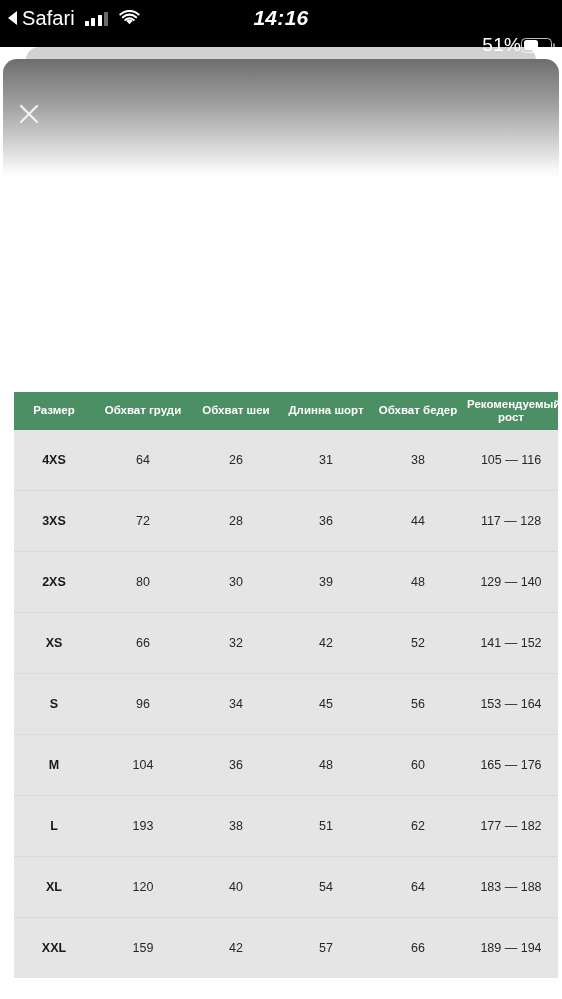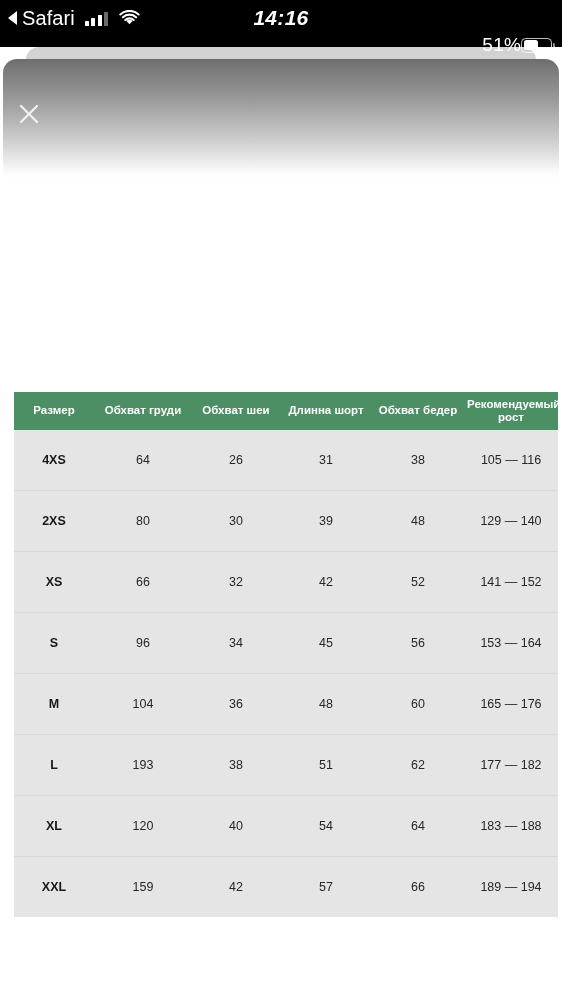--- a/index.html
+++ b/index.html
@@ -276,20 +276,28 @@
     <tbody id="size-table-body">
         <tr>
           <td class="size-cell">4XS</td>
           <td>64</td>
           <td>26</td>
           <td>31</td>
           <td>38</td>
           <td>105 — 116</td>
         </tr>
         <tr>
+          <td class="size-cell">3XS</td>
+          <td>72</td>
+          <td>28</td>
+          <td>36</td>
+          <td>44</td>
+          <td>117 — 128</td>
+        </tr>
+        <tr>
           <td class="size-cell">2XS</td>
           <td>80</td>
           <td>30</td>
           <td>39</td>
           <td>48</td>
           <td>129 — 140</td>
         </tr>
         <tr>
           <td class="size-cell">XS</td>
           <td>66</td>

